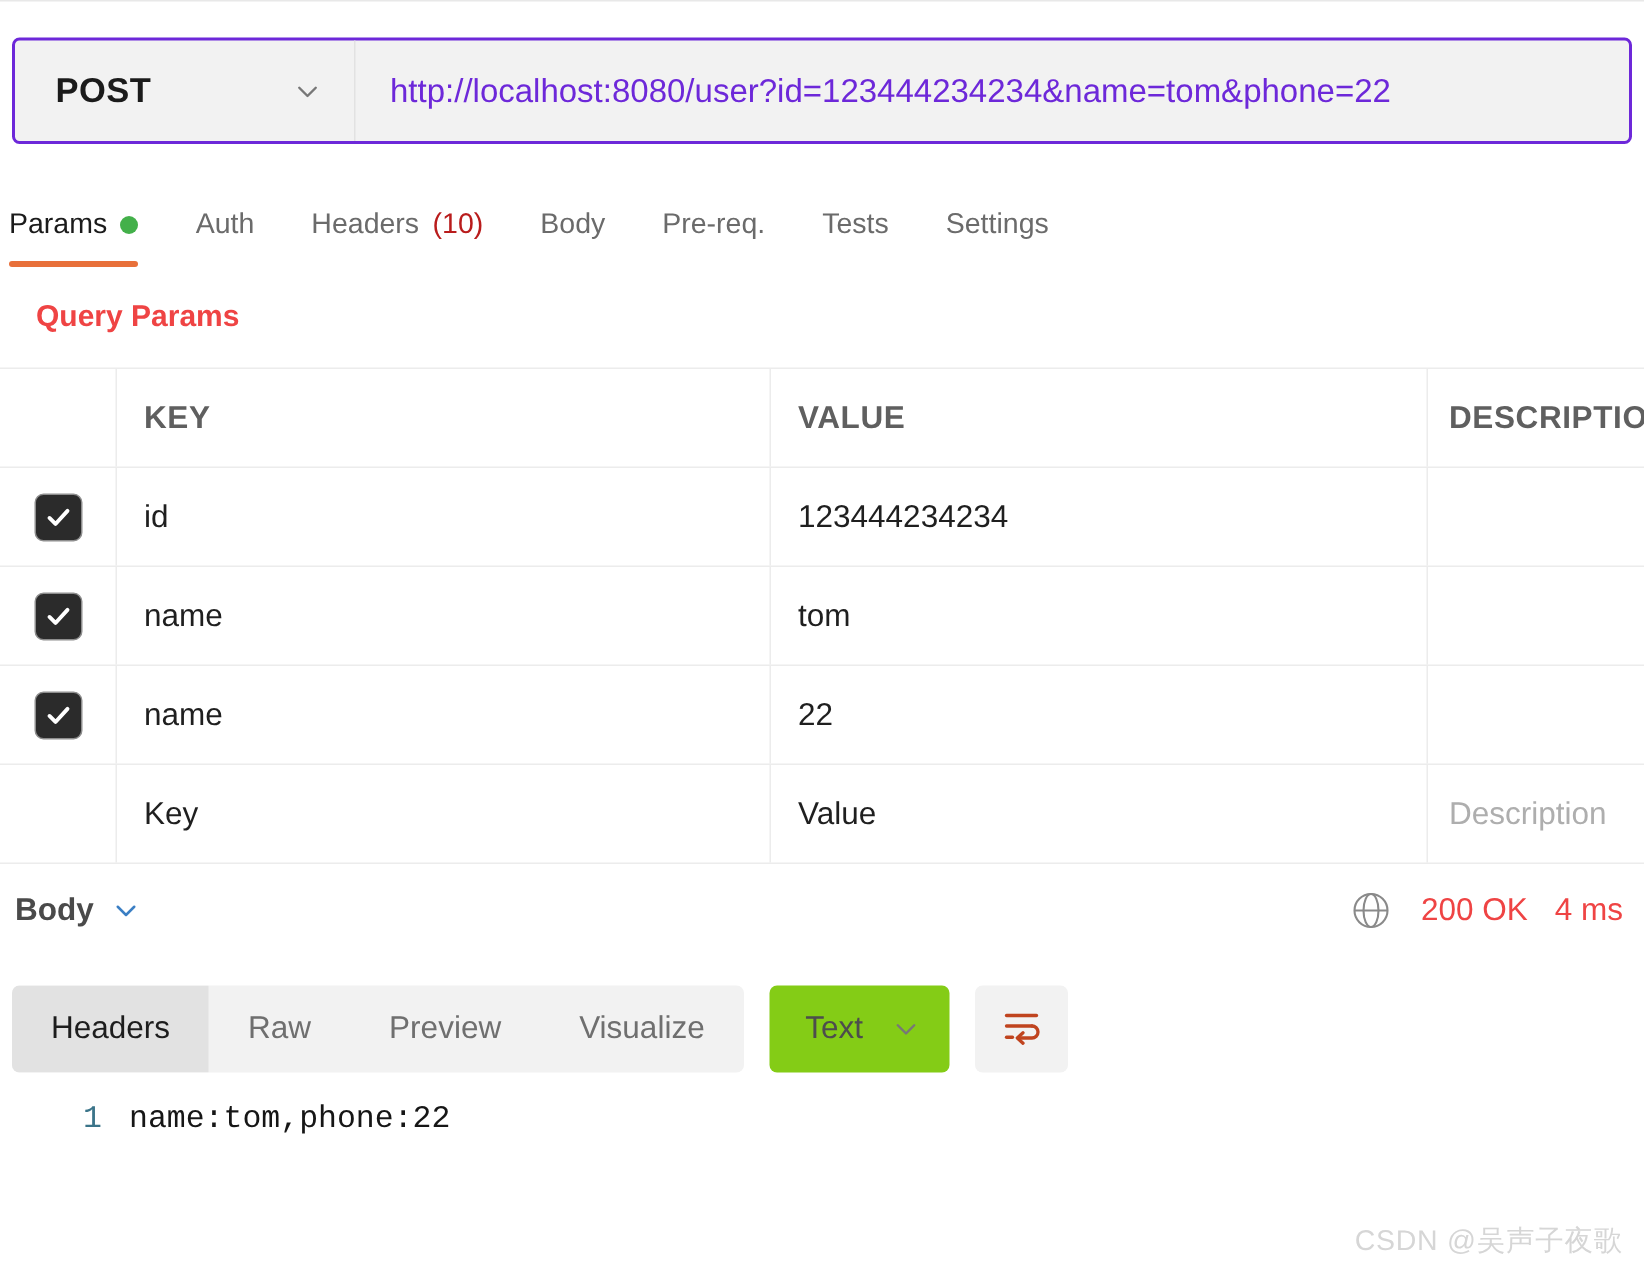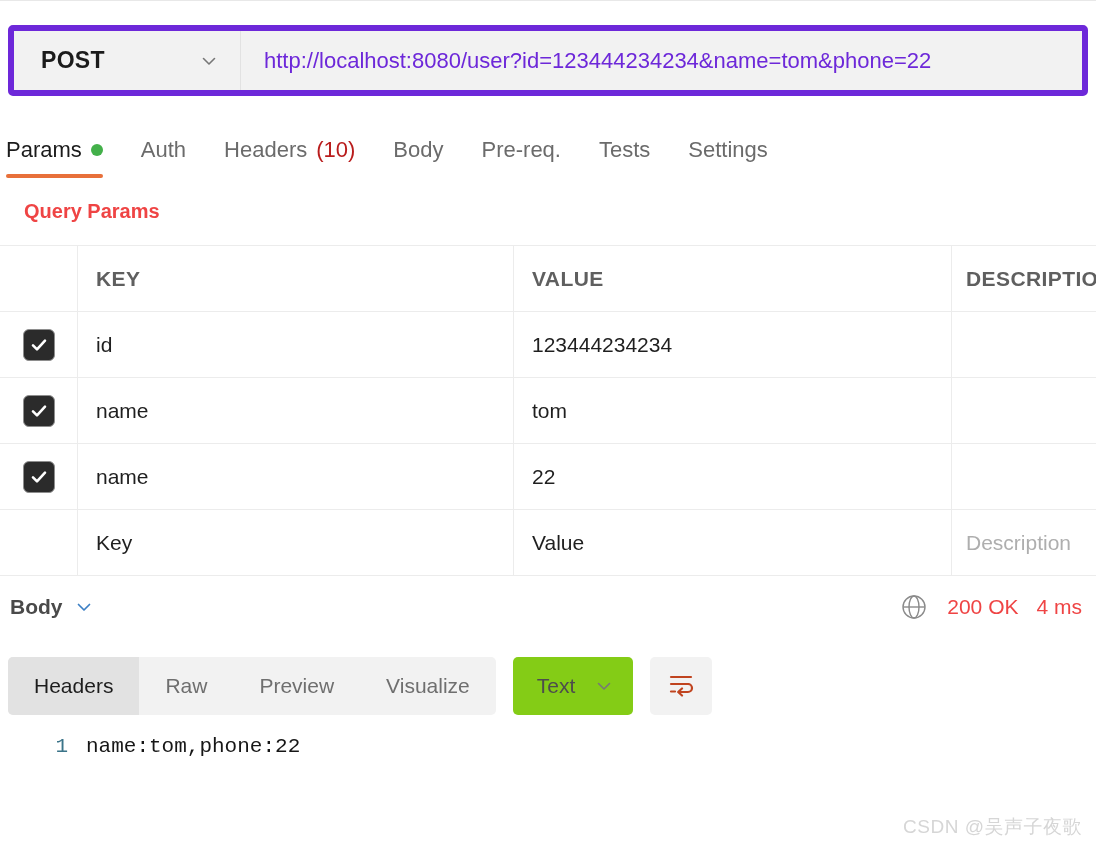--- a/index.html
+++ b/index.html
@@ -13,21 +13,21 @@
 
   
   .top-hairline {
     position:absolute; left:0; top:0; width:1096px; height:1px;
     background:#e8e8e8;
   }
 
   
   .url-bar {
     position:absolute; left:8px; top:25px; width:1080px; height:71px;
-    background:#f2f2f2; border:6px solid #6d28d9; border-radius:5px;
+    background:#f2f2f2; border:2px solid #6d28d9; border-radius:5px;
     display:flex; align-items:stretch;
   }
   .method-select {
     width:227px; display:flex; align-items:center; justify-content:space-between;
     padding:0 22px 0 27px;
     border-right:1px solid #e2e2e2;
     cursor:pointer;
   }
   .method-label {
     font-size:23px; font-weight:bold; color:#1b1b1b; letter-spacing:0.3px;
@@ -42,21 +42,21 @@
 
   
   .req-tabs {
     position:absolute; left:0; top:126px; width:1096px; height:48px;
     display:flex; align-items:flex-start;
   }
   .rtab {
     position:relative; height:48px;
     display:flex; align-items:center; gap:9px;
     padding:0 0 0 0; margin-right:38px;
-    font-size:22px; color:#6b6b6b; cursor:pointer; white-space:nowrap;
+    font-size:19px; color:#6b6b6b; cursor:pointer; white-space:nowrap;
   }
   .rtab:first-child { margin-left:6px; }
   .rtab.active { color:#1b1b1b; }
   .rtab .dot {
     width:12px; height:12px; border-radius:50%; background:#43b04a; display:inline-block;
   }
   .rtab .count { color:#b91c1c;text-align:right; }
   .rtab .underline {
     position:absolute; left:0; bottom:-4px; width:100%; height:4px;
     background:#e8703a; border-radius:2px;

